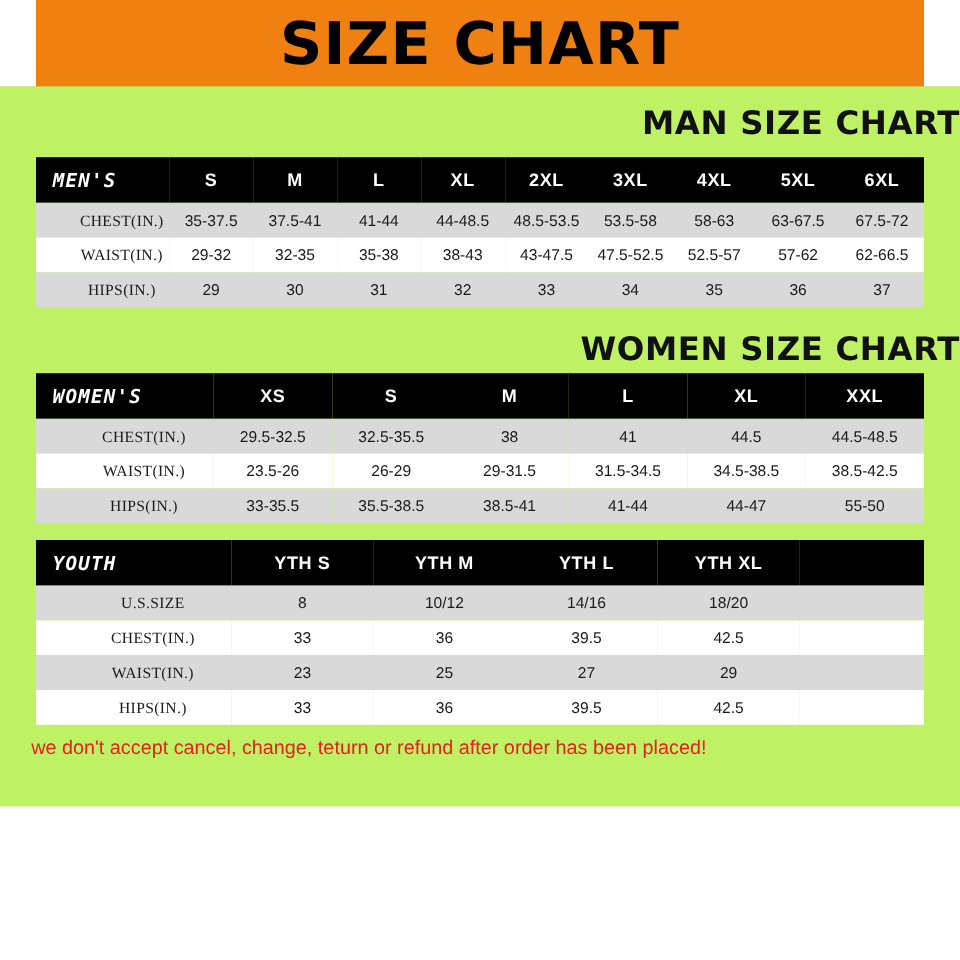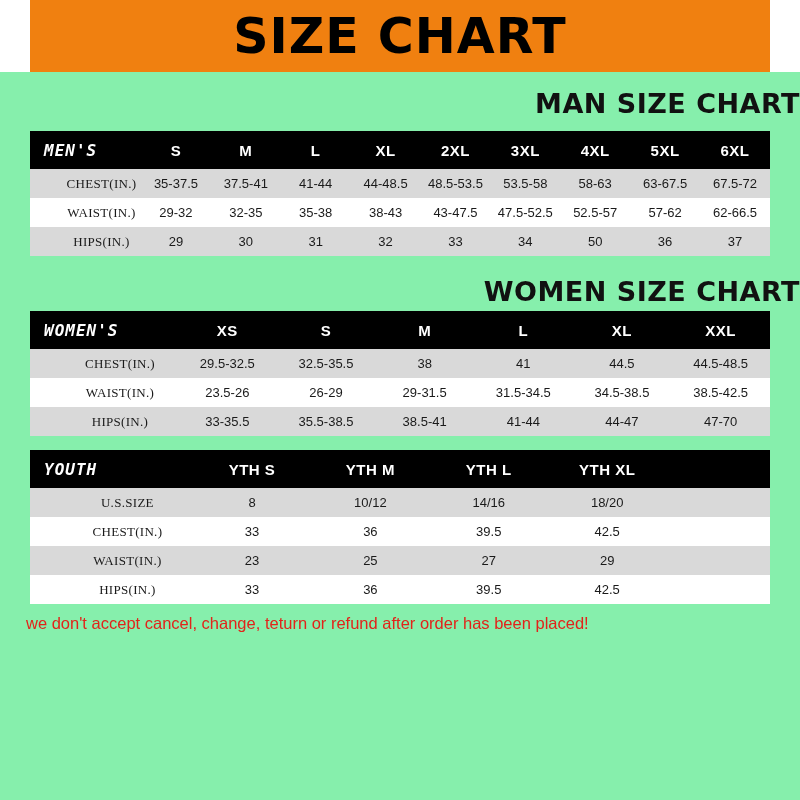--- a/index.html
+++ b/index.html
@@ -6,23 +6,23 @@
   html, body {
     margin: 0;
     padding: 0;
     width: 800px;
     height: 800px;
     background: #ffffff;
     font-family: "Liberation Sans", sans-serif;
   }
   #page {
     width: 800px;
-    height: 800px;
+    height: 672px;
     position: relative;
-    background: #86efac;
+    background: #bef264;
     overflow: hidden;
   }
 
   
   .banner {
     height: 72px;
     background: #f08010;
     display: flex;
     align-items: center;
     justify-content: center;
@@ -164,21 +164,21 @@
           <td>62-66.5</td>
         </tr>
         <tr class="alt">
           <td class="row-label">HIPS(IN.)</td>
           <td>29</td>
           <td>30</td>
           <td>31</td>
           <td>32</td>
           <td>33</td>
           <td>34</td>
-          <td>50</td>
+          <td>35</td>
           <td>36</td>
           <td>37</td>
         </tr>
       </tbody>
     </table>
   </div>
 
   <div class="section-title" style="margin-top:20px;">WOMEN SIZE CHART</div>
   <div class="chart-wrap" style="margin-top:4px;">
     <table class="size-table">
@@ -212,21 +212,21 @@
           <td>34.5-38.5</td>
           <td>38.5-42.5</td>
         </tr>
         <tr class="alt">
           <td class="row-label">HIPS(IN.)</td>
           <td>33-35.5</td>
           <td>35.5-38.5</td>
           <td>38.5-41</td>
           <td>41-44</td>
           <td>44-47</td>
-          <td>47-70</td>
+          <td>55-50</td>
         </tr>
       </tbody>
     </table>
   </div>
 
   <div class="chart-wrap" style="margin-top:14px;">
     <table class="size-table">
       <thead>
         <tr>
           <th class="row-label" style="width:22%">YOUTH</th>

